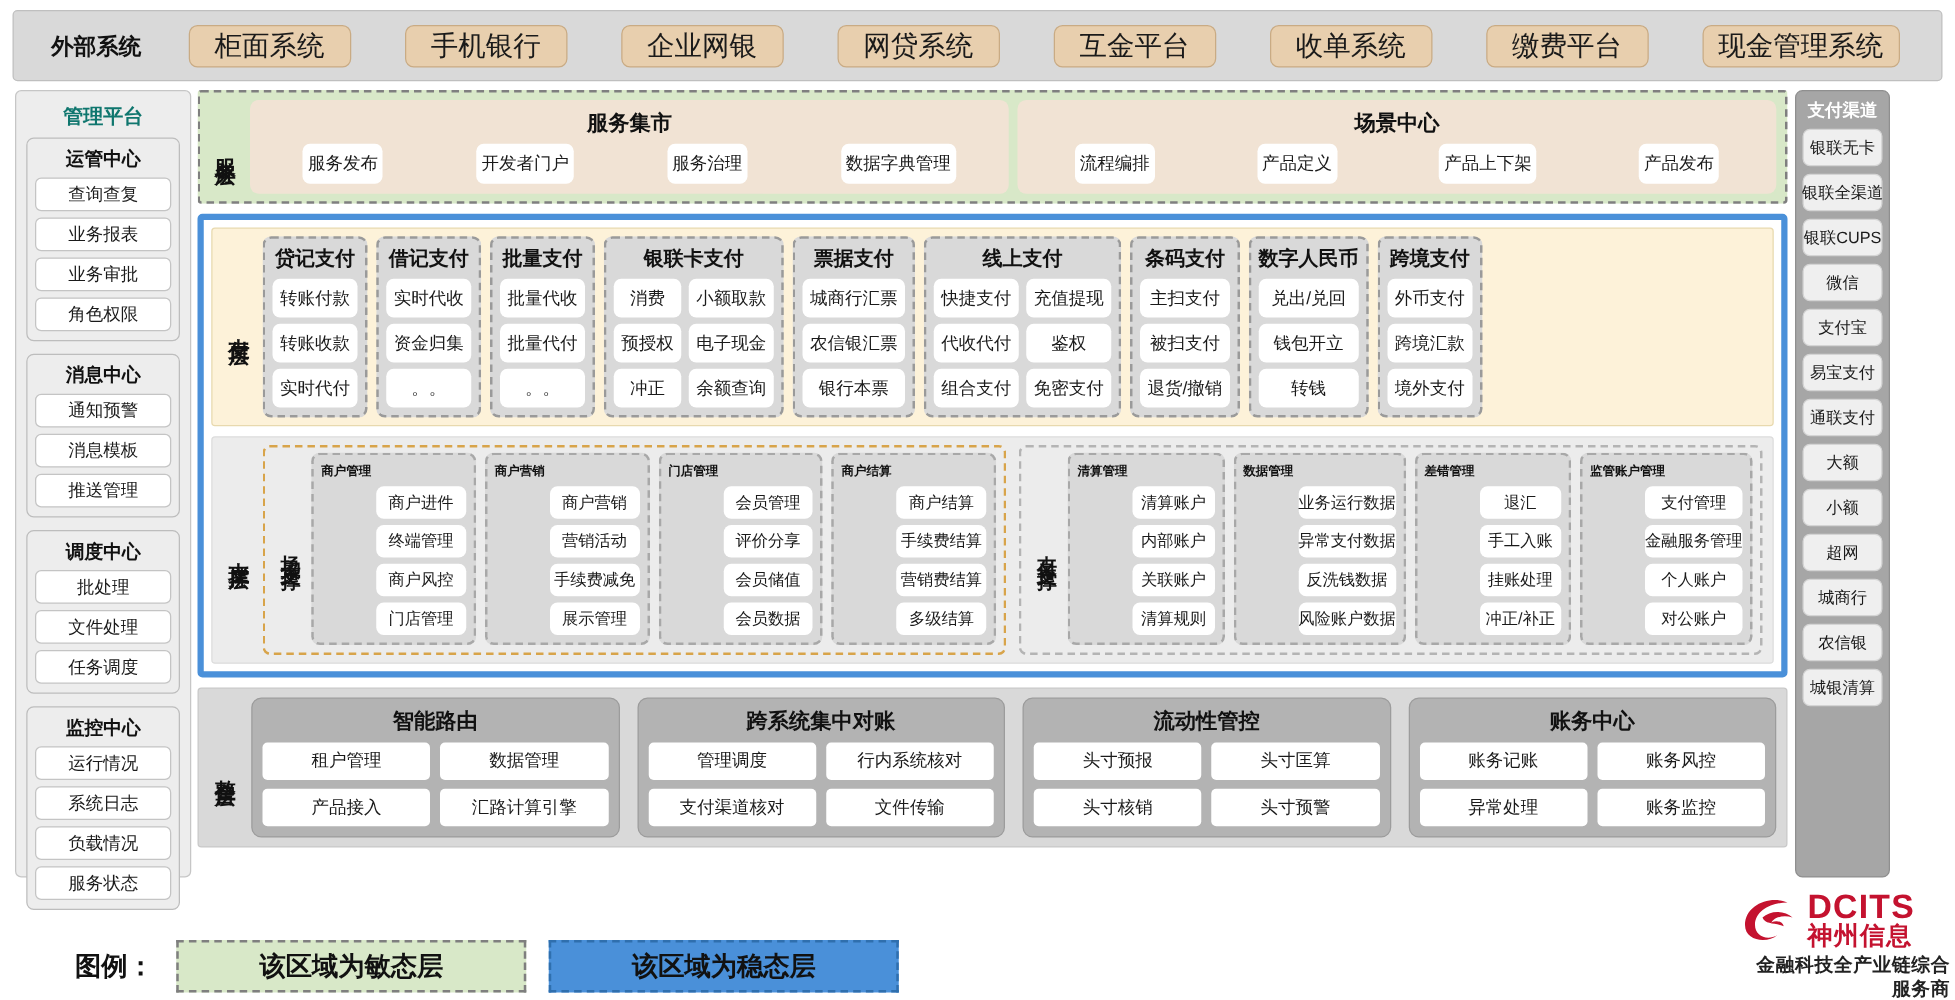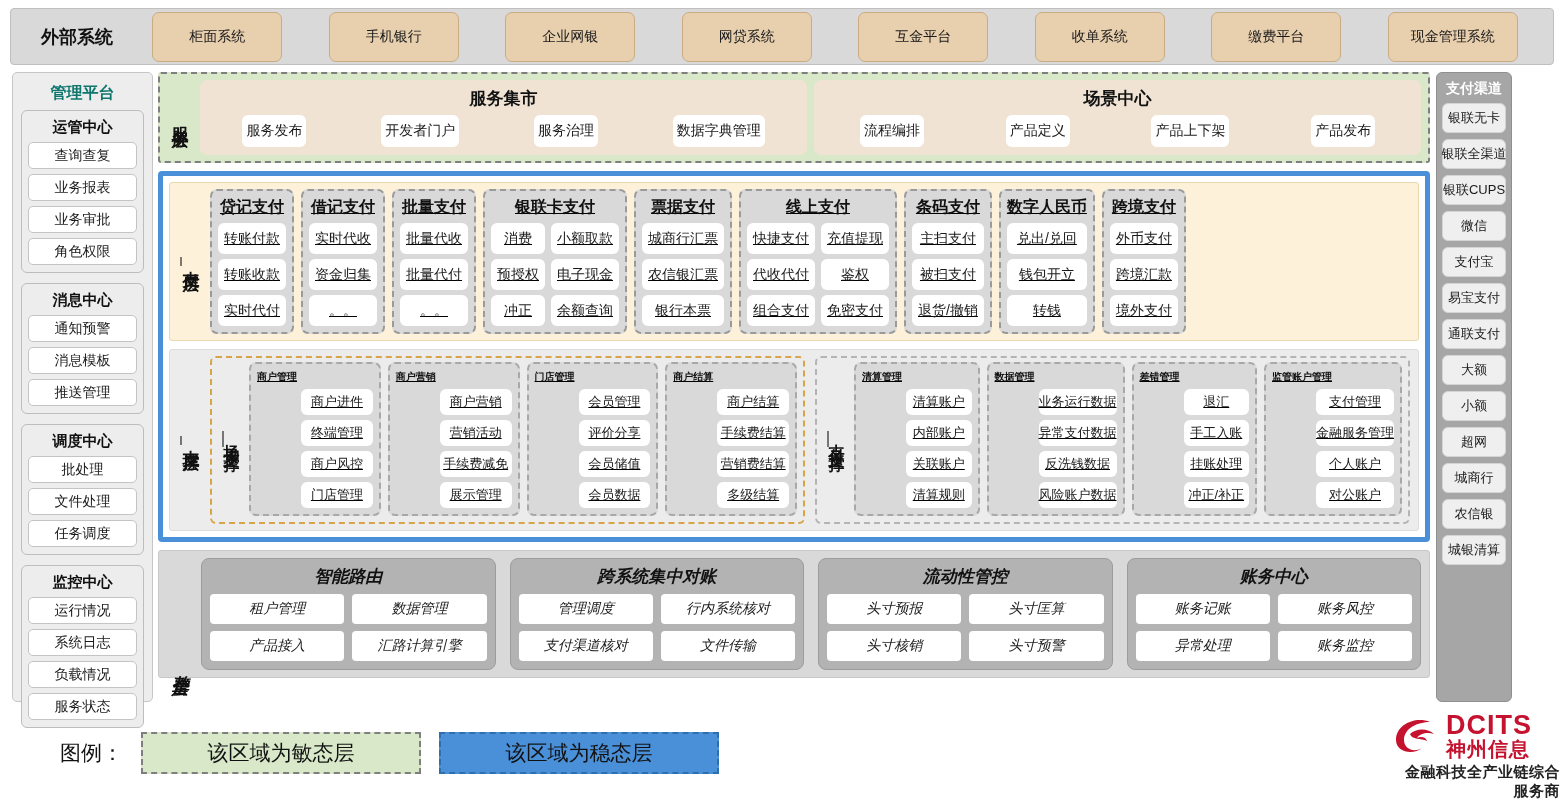--- a/index.html
+++ b/index.html
@@ -18,22 +18,22 @@
     background: #d9d9d9; border: 1px solid #bfbfbf; border-radius: 4px;
     display: flex; align-items: center; padding: 0 12px;
   }
   .ext-title {
     font-size: 18px; font-weight: bold; color: #111; white-space: nowrap;
     margin-left: 18px; margin-right: 16px;
   }
   .ext-items { flex: 1; display: flex; align-items: center; justify-content: space-around; }
   .ext-chip {
     background: #e8cfae; border: 1px solid #c9ab84; border-radius: 7px;
-    min-width: 130px; height: 50px; display: flex; align-items: center; justify-content: center;
-    font-size: 14px; color: #1a1a1a; padding: 0 12px;
+    min-width: 130px; height: 34px; display: flex; align-items: center; justify-content: center;
+    font-size: 22px; color: #1a1a1a; padding: 0 12px;
   }
 
   
   .left-side {
     position: absolute; left: 12px; top: 72px; width: 141px; height: 630px;
     background: #ededed; border: 1px solid #c6c6c6; border-radius: 5px;
     padding: 6px 8px;
   }
   .left-title { text-align: center; font-size: 16px; font-weight: bold; color: #0f766e; padding: 4px 0 6px; }
   .grp {
@@ -84,21 +84,21 @@
   .svc-chips { display: flex; align-items: center; justify-content: space-around; gap: 8px; }
   .svc-chip {
     background: #fff; border-radius: 6px; height: 32px; padding: 0 4px;
     display: flex; align-items: center; justify-content: center;
     font-size: 14px; color: #1a1a1a; white-space: nowrap;
   }
 
   
   .stable {
     margin-top: 8px; background: #ffffff;
-    border: 5px solid #4a90d9; border-radius: 4px; padding: 6px; text-decoration: underline;
+    border: 5px solid #4a90d9; border-radius: 4px; padding: 6px;
   }
 
   
   .pay-layer {
     background: #fdf2d9; border: 1px solid #e8d9ae; border-radius: 3px;
     padding: 6px 8px; display: flex; align-items: stretch; gap: 6px;
   }
   .pay-cols { flex: 1; display: flex; gap: 7px; }
   .pay-grp {
     background: #d9d9d9; border: 2px dashed #9a9a9a; border-radius: 7px;
@@ -140,38 +140,38 @@
   .sup-chip {
     background: #fff; border-radius: 6px; height: 26px; margin-bottom: 5px;
     display: flex; align-items: center; justify-content: center;
     font-size: 13px; color: #1a1a1a; white-space: nowrap; margin-left: 44px;
   }
   .sup-chip:last-child { margin-bottom: 0; }
 
   
   .int-layer {
     margin-top: 8px; background: #d9d9d9; border: 1px solid #c8c8c8; border-radius: 3px;
-    padding: 7px 8px; display: flex; align-items: flex-end; gap: 8px; font-style: italic;
+    padding: 7px 8px; display: flex; align-items: center; gap: 8px;
   }
   .int-cols { flex: 1; display: flex; gap: 14px; }
   .int-grp {
     flex: 1; background: #b3b3b3; border: 1px solid #9c9c9c; border-radius: 8px;
     padding: 4px 8px 8px;
   }
   .int-grp-title { text-align: center; font-size: 17px; font-weight: bold; color: #111; padding: 2px 0 6px; }
   .int-rows { display: flex; flex-direction: column; gap: 7px; }
   .int-row { display: flex; gap: 8px; }
   .int-chip {
     background: #fff; border-radius: 4px; height: 30px; flex: 1;
     display: flex; align-items: center; justify-content: center;
     font-size: 14px; color: #1a1a1a; white-space: nowrap;
   }
 
   
-  .legend { position: absolute; left: 60px; top: 732px; display: flex; align-items: center; gap: 18px; }
+  .legend { position: absolute; left: 60px; top: 752px; display: flex; align-items: center; gap: 18px; font-weight: bold; }
   .legend-label { font-size: 21px; color: #111; }
   .legend-chip {
     height: 42px; width: 280px; display: flex; align-items: center; justify-content: center;
     font-size: 21px; color: #111;
   }
   .legend-agile { background: #d8e8c8; border: 2px dashed #7f7f7f; }
   .legend-stable { background: #4a90d9; border: 2px dashed #2f6fae; }
 
   
   .logo { position: absolute; left: 1390px; top: 712px; width: 170px; }

